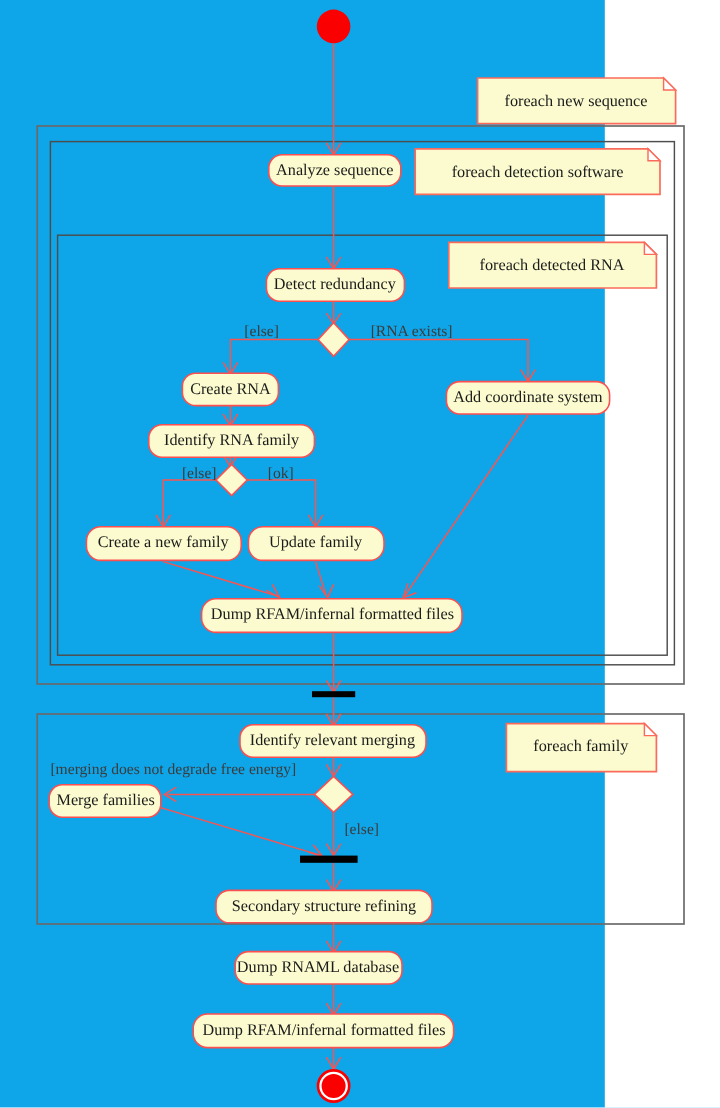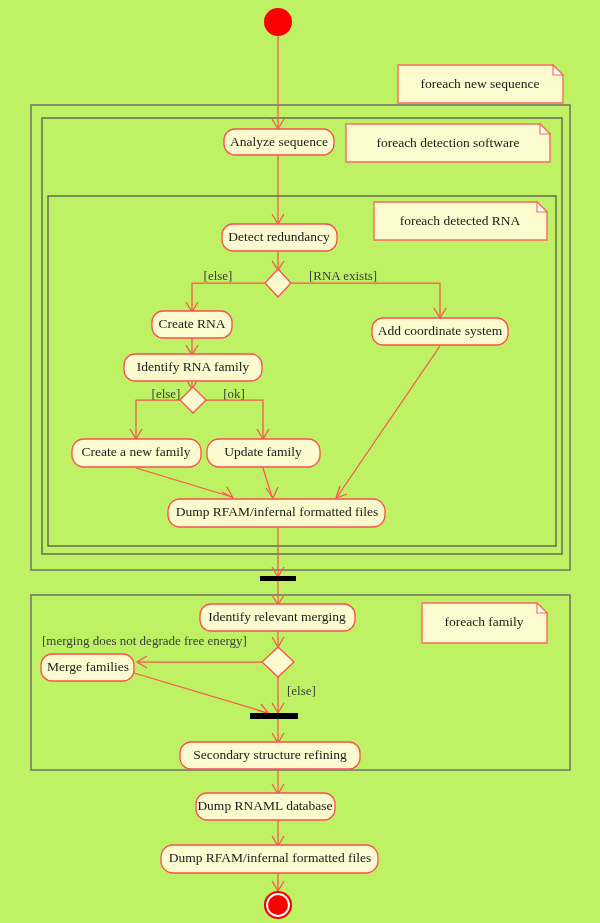--- a/index.html
+++ b/index.html
@@ -8,23 +8,23 @@
     background: #ffffff;
   }
   body {
     width: 600px;
     height: 923px;
     font-family: "Liberation Serif", "DejaVu Serif", serif;
     overflow: hidden;
   }
   #diagram-root {
     position: relative;
-    width: 600px;
+    width: 504px;
     height: 923px;
-    background: #bef264;
+    background: #0ea5e9;
   }
   svg.diagram-canvas {
     position: absolute;
     top: 0;
     left: 0;
     width: 600px;
     height: 923px;
     display: block;
   }
   .activity-text,

